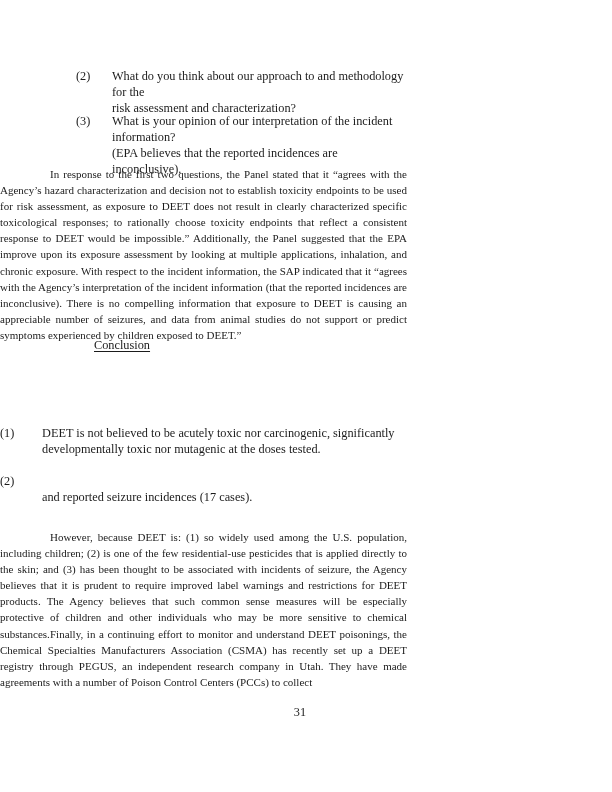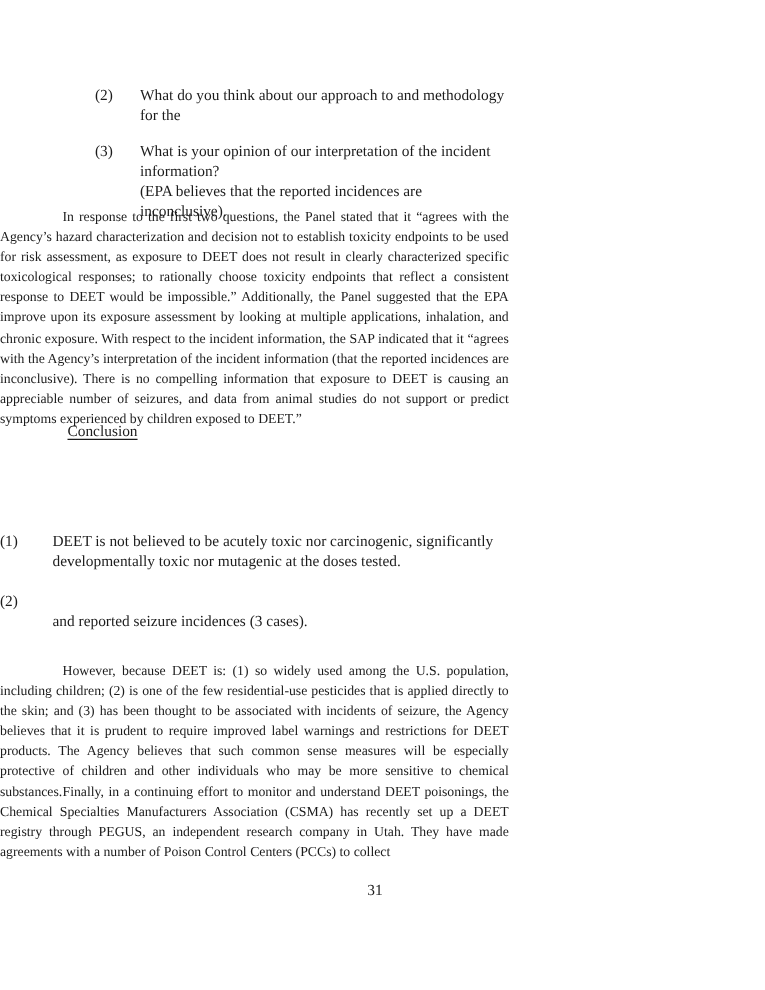--- a/index.html
+++ b/index.html
@@ -107,53 +107,54 @@
 </style>
 </head>
 <body>
 
 <div class="page">
 
   <div class="content blk" style="top:68px;">
     <p class="qitem">
       <span class="num">(2)</span>
       <span>What do you think about our approach to and methodology for the</span><br>
+      <span>risk assessment and characterization?</span>
     </p>
   </div>
 
   <div class="content blk" style="top:113px;">
     <p class="qitem">
       <span class="num">(3)</span>
       <span>What is your opinion of our interpretation of the incident information?</span><br>
       <span>(EPA believes that the reported incidences are inconclusive).</span>
     </p>
   </div>
 
   <div class="content blk" style="top:166px;">
     <p class="body">In response to the first two questions, the Panel stated that it “agrees with the Agency’s hazard characterization and decision not to establish toxicity endpoints to be used for risk assessment, as exposure to DEET does not result in clearly characterized specific toxicological responses; to rationally choose toxicity endpoints that reflect a consistent response to DEET would be impossible.”  Additionally, the Panel suggested that the EPA improve upon its exposure assessment by looking at multiple applications, inhalation, and chronic exposure.  With respect to the incident information, the SAP indicated that it “agrees with the Agency’s interpretation of the incident information (that the reported incidences are inconclusive).  There is no compelling information that exposure to DEET is causing an appreciable number of seizures, and data from animal studies do not support or predict symptoms experienced by children exposed to DEET.”</p>
   </div>
 
-  <div class="content blk" style="top:337px;">
+  <div class="content blk" style="top:337px;padding-left:40px;">
     <p class="heading-underline"><span>Conclusion</span></p>
   </div>
 
 
   <div class="content blk" style="top:425px;">
     <p class="nitem">
       <span class="num">(1)</span>
       <span>DEET is not believed to be acutely toxic nor carcinogenic, significantly</span><br>
       <span class="lastline">developmentally toxic nor mutagenic at the doses tested.</span>
     </p>
   </div>
 
   <div class="content blk" style="top:473px;">
     <p class="nitem">
       <span class="num">(2)</span>
       <br>
-      <span class="lastline">and reported seizure incidences (3 cases).</span>
+      <span class="lastline">and reported seizure incidences (17 cases).</span>
     </p>
   </div>
 
   <div class="content blk" style="top:529px;">
     <p class="body">However, because DEET is: (1) so widely used among the U.S. population, including children; (2) is one of the few residential-use pesticides that is applied directly to the skin; and (3) has been thought to be associated with incidents of seizure, the Agency believes that it is prudent to require improved label warnings and restrictions for DEET products.  The Agency believes that such common sense measures will be especially protective of children and other individuals who may be more sensitive to chemical substances.</p>
   </div>
 
   <div class="content blk" style="top:626px;">
     <p class="body">Finally, in a continuing effort to monitor and understand DEET poisonings, the Chemical Specialties Manufacturers Association (CSMA) has recently set up a DEET registry through PEGUS, an independent research company in Utah.  They have made agreements with a number of Poison Control Centers (PCCs) to collect</p>
   </div>

